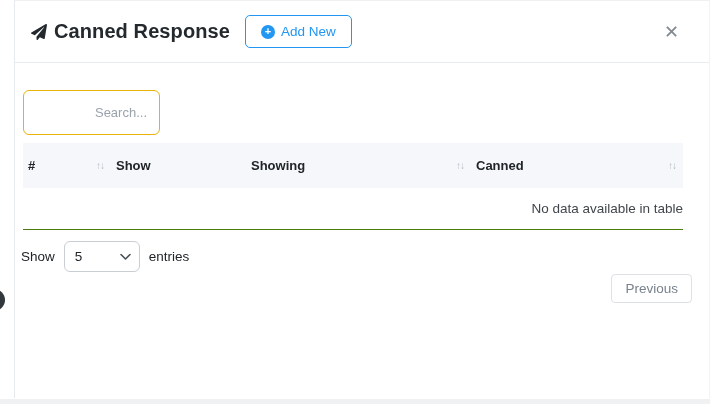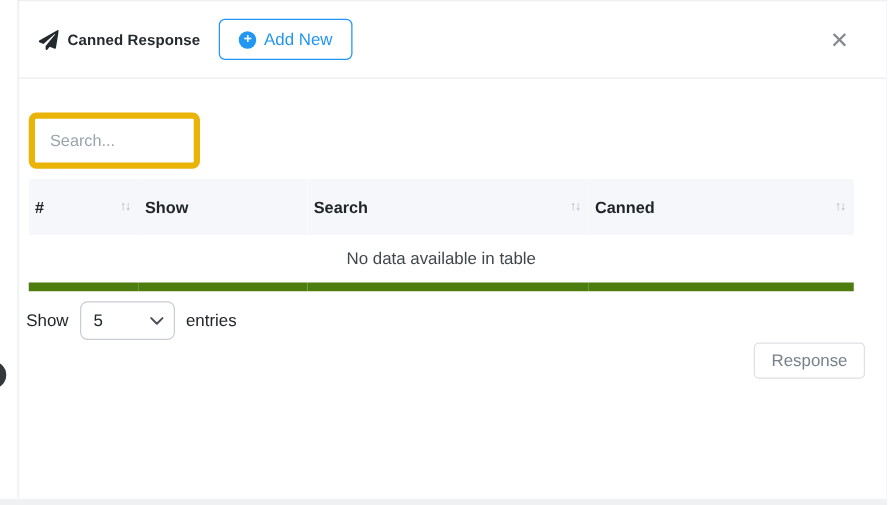--- a/index.html
+++ b/index.html
@@ -56,21 +56,21 @@
     border-bottom: 1px solid #e9ecef;
   }
   .plane-icon {
     width: 16px; height: 16px;
     display: inline-flex;
     margin-right: 7px;
     flex: none;
   }
   .plane-icon svg { width: 16px; height: 16px; fill: #24292e; }
   .modal-title {
-    font-size: 12px;
+    font-size: 20px;
     font-weight: 700;
     color: #24292e;
     letter-spacing: .1px;
   }
   .add-new-btn {
     margin-left: 15px;
     height: 33px;
     padding: 0 15px;
     display: inline-flex;
     align-items: center;
@@ -108,27 +108,28 @@
     font-family: "Liberation Sans", sans-serif;
   }
 
   
   .search-input {
     position: absolute;
     left: 8px;
     top: 89px;
     width: 137px;
     height: 45px;
-    border: 5px solid #eab308;
+    border: 1px solid #eab308;
     border-radius: 6px;
     padding: 0 12px;
     font-family: "Liberation Sans", sans-serif;
     font-size: 13px;
     color: #212529;
     outline: none;
+    text-align: right;
   }
   .search-input::placeholder { color: #9aa3ac; }
 
   .cr-table {
     position: absolute;
     left: 8px;
     top: 142px;
     width: 660px;
     border-collapse: collapse;
     table-layout: fixed;
@@ -149,25 +150,25 @@
     right: 7px;
     top: 50%;
     transform: translateY(-52%);
     font-size: 10px;
     letter-spacing: -1px;
     color: #b2b9c1;
     font-weight: 400;
   }
   .cr-table tbody td.empty-cell {
     height: 41px;
-    text-align: center;
+    text-align: right;
     vertical-align: middle;
     font-size: 13.5px;
     color: #41464b;
-    border-bottom: 7px solid #4d7c0f;
+    border-bottom: 1px solid #4d7c0f;
   }
 
   
   .length-ctrl {
     position: absolute;
     left: 6px;
     top: 240px;
     height: 31px;
     display: flex;
     align-items: center;
@@ -265,21 +266,21 @@
       <thead>
         <tr>
           <th>
             <span>#</span>
             <span class="sort-icon">↑↓</span>
           </th>
           <th>
             <span>Show</span>
           </th>
           <th>
-            <span>Search</span>
+            <span>Showing</span>
             <span class="sort-icon">↑↓</span>
           </th>
           <th>
             <span>Canned</span>
             <span class="sort-icon">↑↓</span>
           </th>
         </tr>
       </thead>
       <tbody>
         <tr>
@@ -298,17 +299,17 @@
           <svg width="11" height="7" viewBox="0 0 11 7" xmlns="http://www.w3.org/2000/svg">
             <polyline points="1,1 5.5,5.5 10,1" fill="none" stroke="#4a5056" stroke-width="1.6" stroke-linecap="round" stroke-linejoin="round"></polyline>
           </svg>
         </span>
       </span>
       <span>entries</span>
     </div>
 
 
     <div class="pager">
-      <button>Response</button>
+      <button>Previous</button>
     </div>
 
   </div>
 </div>
 
 </body></html>

